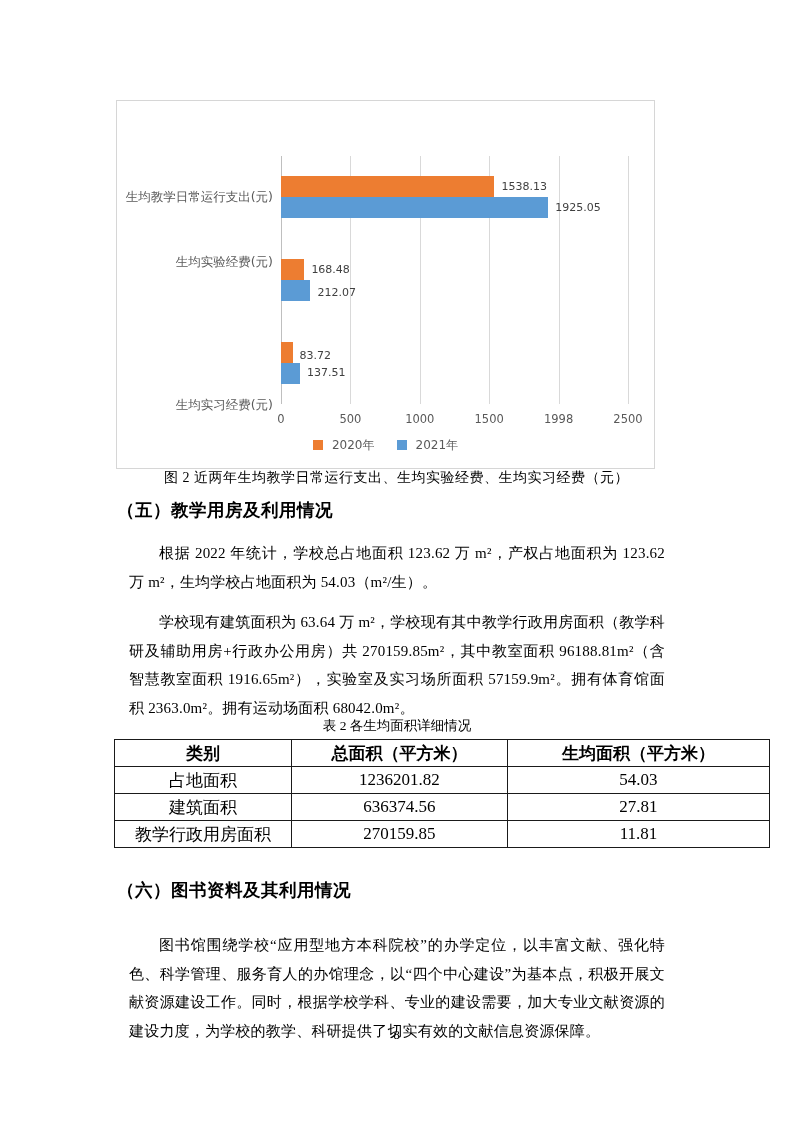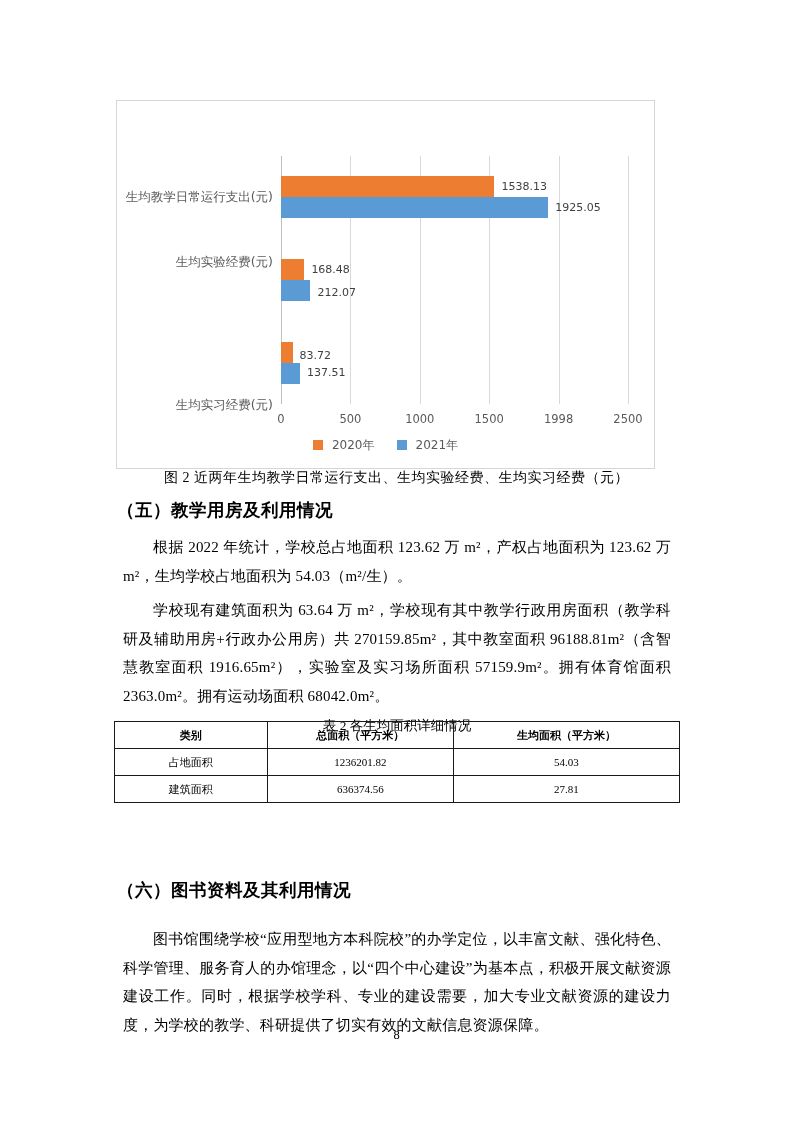--- a/index.html
+++ b/index.html
@@ -32,29 +32,29 @@
     position:absolute;left:117px;width:560px;margin:0;
     font-family:"Liberation Sans","DejaVu Sans",sans-serif;
     font-size:17.5px;font-weight:bold;letter-spacing:0.5px;
   }
   .heading-5{top:498px;}
   .heading-6{top:878px;}
   .body-block{position:absolute;left:117px;width:560px;}
   .block-5{top:527px;}
   .block-6{top:919px;}
   .body-block p{
-    margin:6px;font-size:15px;line-height:28.5px;text-align:justify;text-indent:2em;
+    margin:12px;font-size:15px;line-height:28.5px;text-align:justify;text-indent:2em;
     letter-spacing:0.2px;
   }
   .table-caption{
     position:absolute;left:117px;top:717px;width:560px;text-align:center;font-size:13.5px;
   }
   .area-table{
-    position:absolute;left:114px;top:721px;width:566px;border-collapse:collapse;
-    font-size:11px;table-layout:fixed;
+    position:absolute;left:114px;top:739px;width:656px;border-collapse:collapse;
+    font-size:17px;table-layout:fixed;
   }
   .area-table th,.area-table td{
     border:1px solid #1a1a1a;text-align:center;padding:0;height:26px;font-weight:normal;
   }
   .area-table th{font-weight:bold;}
   .col-cat{width:27%;} .col-total{width:33%;} .col-avg{width:40%;}
   .page-number{
     position:absolute;left:0;top:1028px;width:100%;text-align:center;font-size:12.5px;
   }
 </style>
@@ -129,20 +129,25 @@
         <tr>
           <td>占地面积</td>
           <td>1236201.82</td>
           <td>54.03</td>
         </tr>
         <tr>
           <td>建筑面积</td>
           <td>636374.56</td>
           <td>27.81</td>
         </tr>
+        <tr>
+          <td>教学行政用房面积</td>
+          <td>270159.85</td>
+          <td>11.81</td>
+        </tr>
       </tbody>
   </table>
 
   <h2 class="sec-heading heading-6">（六）图书资料及其利用情况</h2>
   <div class="body-block block-6">
       <p>图书馆围绕学校“应用型地方本科院校”的办学定位，以丰富文献、强化特色、科学管理、服务育人的办馆理念，以“四个中心建设”为基本点，积极开展文献资源建设工作。同时，根据学校学科、专业的建设需要，加大专业文献资源的建设力度，为学校的教学、科研提供了切实有效的文献信息资源保障。</p>
     </div>
 
   <div class="page-number">8</div>
 </div>

